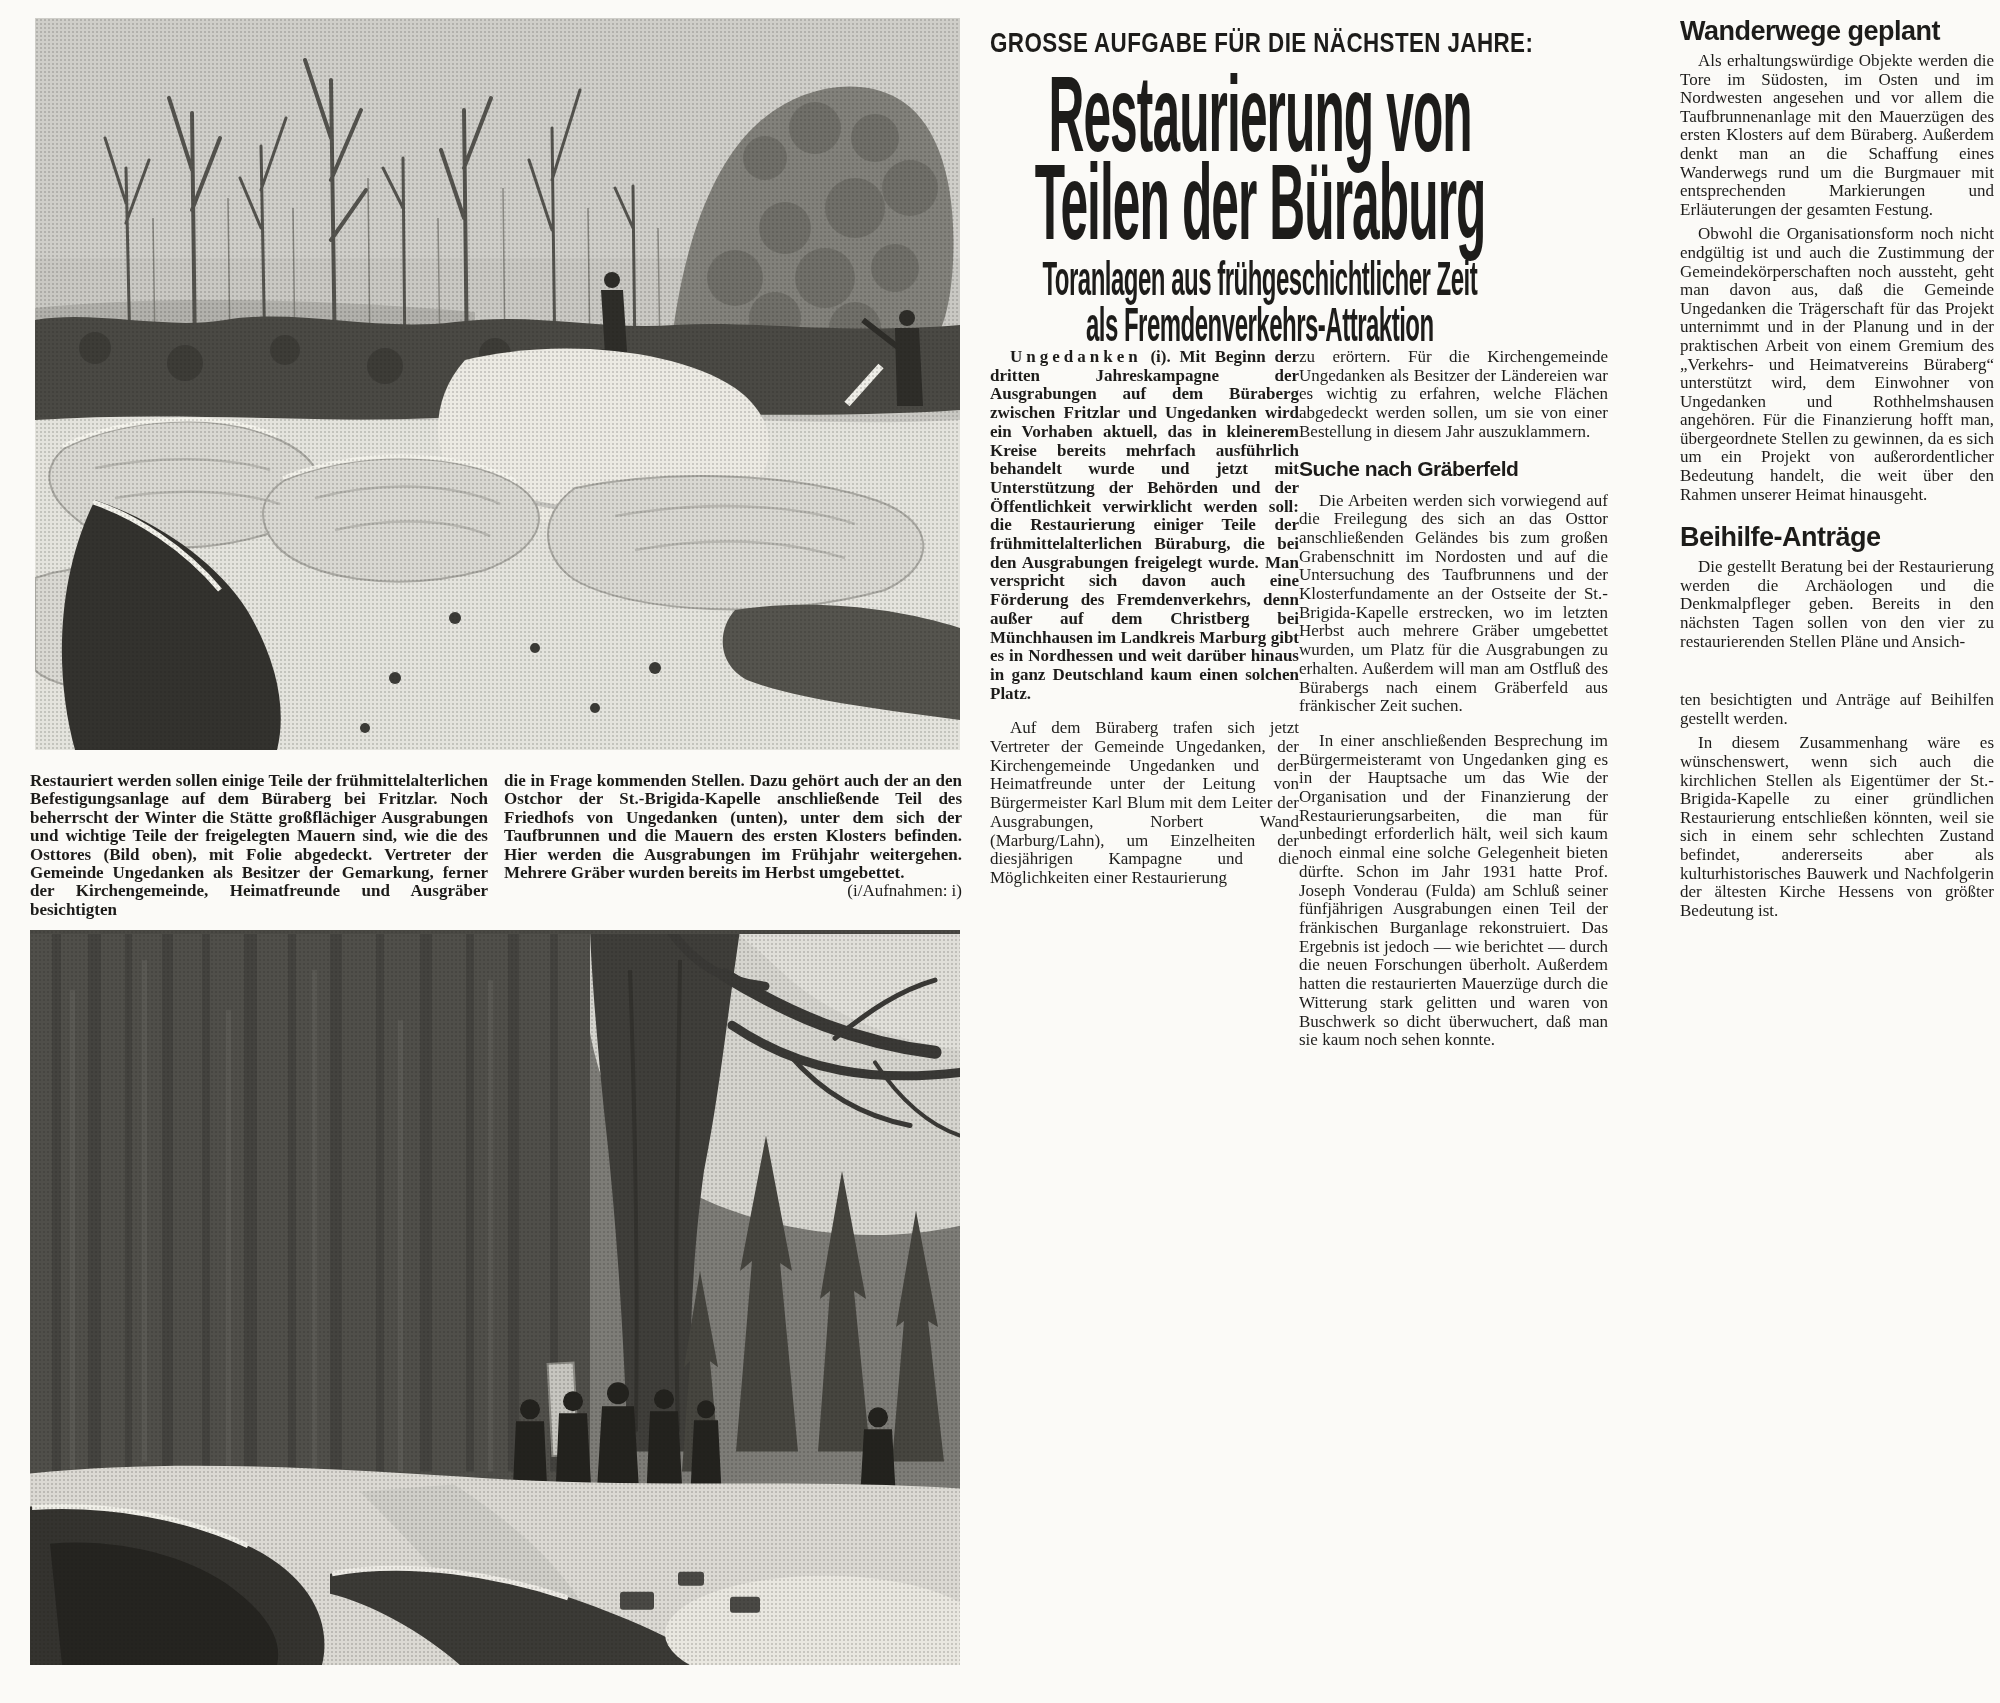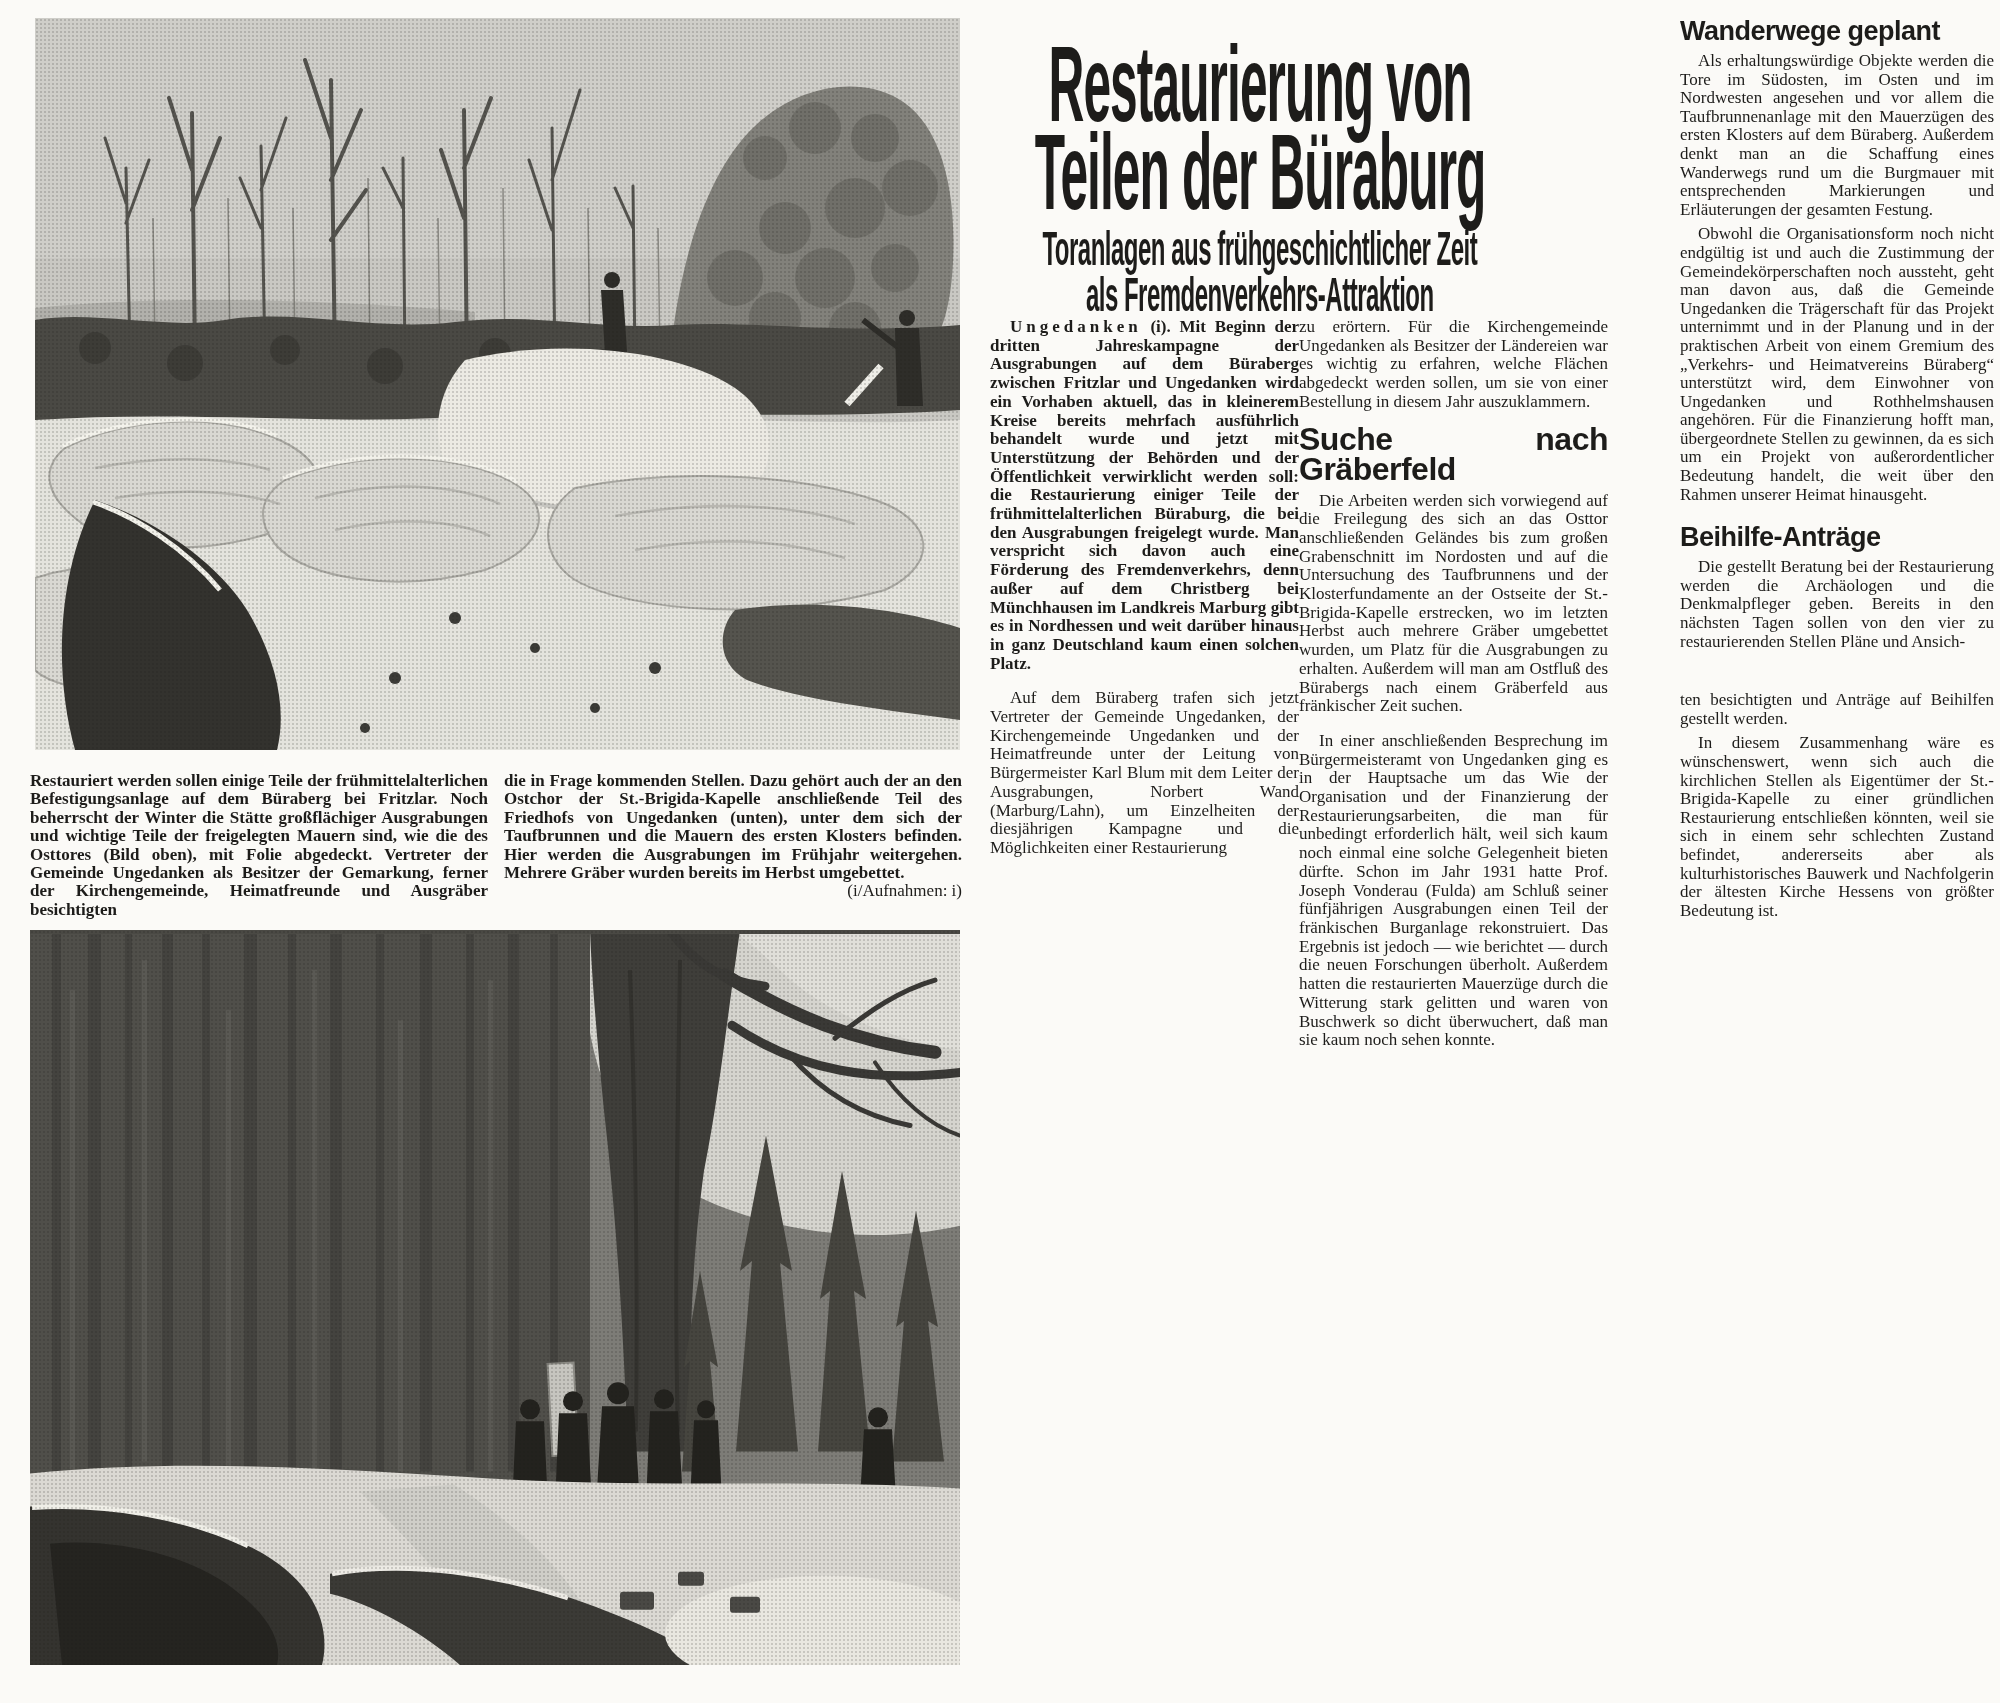--- a/index.html
+++ b/index.html
@@ -33,21 +33,21 @@
   .sh-line{display:flex;justify-content:center;height:46px;}
   .sh-line span{font-family:"Liberation Sans",sans-serif;font-weight:700;font-size:48px;
     line-height:46px;transform:scaleX(.5);white-space:nowrap;letter-spacing:-1px;}
   .bodycols{display:flex;}
   .bodycol{width:309px;font-size:17px;line-height:18.7px;text-align:justify;}
   .bodycol p{margin:0 0 0 0;text-indent:20px;}
   .bodycol p + p{margin-top:16px;}
   p.noindent{text-indent:0;}
   .lead{font-weight:700;}
   .spread{letter-spacing:4px;}
-  .crosshead{font-family:"Liberation Sans",sans-serif;font-weight:700;font-size:32px;
+  .crosshead{font-family:"Liberation Sans",sans-serif;font-weight:700;font-size:21px;
     line-height:30px;margin:12px 0 8px 0;letter-spacing:-.5px;}
   
   .sidebar{position:absolute;left:1680px;top:14px;width:314px;font-size:17px;line-height:18.6px;text-align:justify;}
   .sidebar p{margin:6px 0 0 0;text-indent:18px;}
   .sidebar h3{font-family:"Liberation Sans",sans-serif;font-weight:700;font-size:27px;
     line-height:34px;margin:0;letter-spacing:-.5px;}
   .sidebar h3 + p{margin-top:4px;}
   .sb-heading2{margin-top:16px !important;}
   .after-gap{margin-top:40px !important;text-indent:0 !important;}
 </style>
@@ -266,20 +266,23 @@
         <rect x="590" y="660" width="34" height="18" rx="3"></rect>
         <rect x="648" y="640" width="26" height="14" rx="3"></rect>
         <rect x="700" y="665" width="30" height="16" rx="3"></rect>
       </g>
       <rect width="930" height="4" fill="#4a4944"></rect>
     </svg>
     <div class="halftone"></div>
   </figure>
 
   <section class="article">
+    <div class="kicker">
+      <span>GROSSE AUFGABE FÜR DIE NÄCHSTEN JAHRE:</span>
+    </div>
     <div class="headline">
       <div class="hl-line">
         <span>Restaurierung von</span>
       </div>
       <div class="hl-line">
         <span>Teilen der Büraburg</span>
       </div>
     </div>
     <div class="subhead">
       <div class="sh-line">

